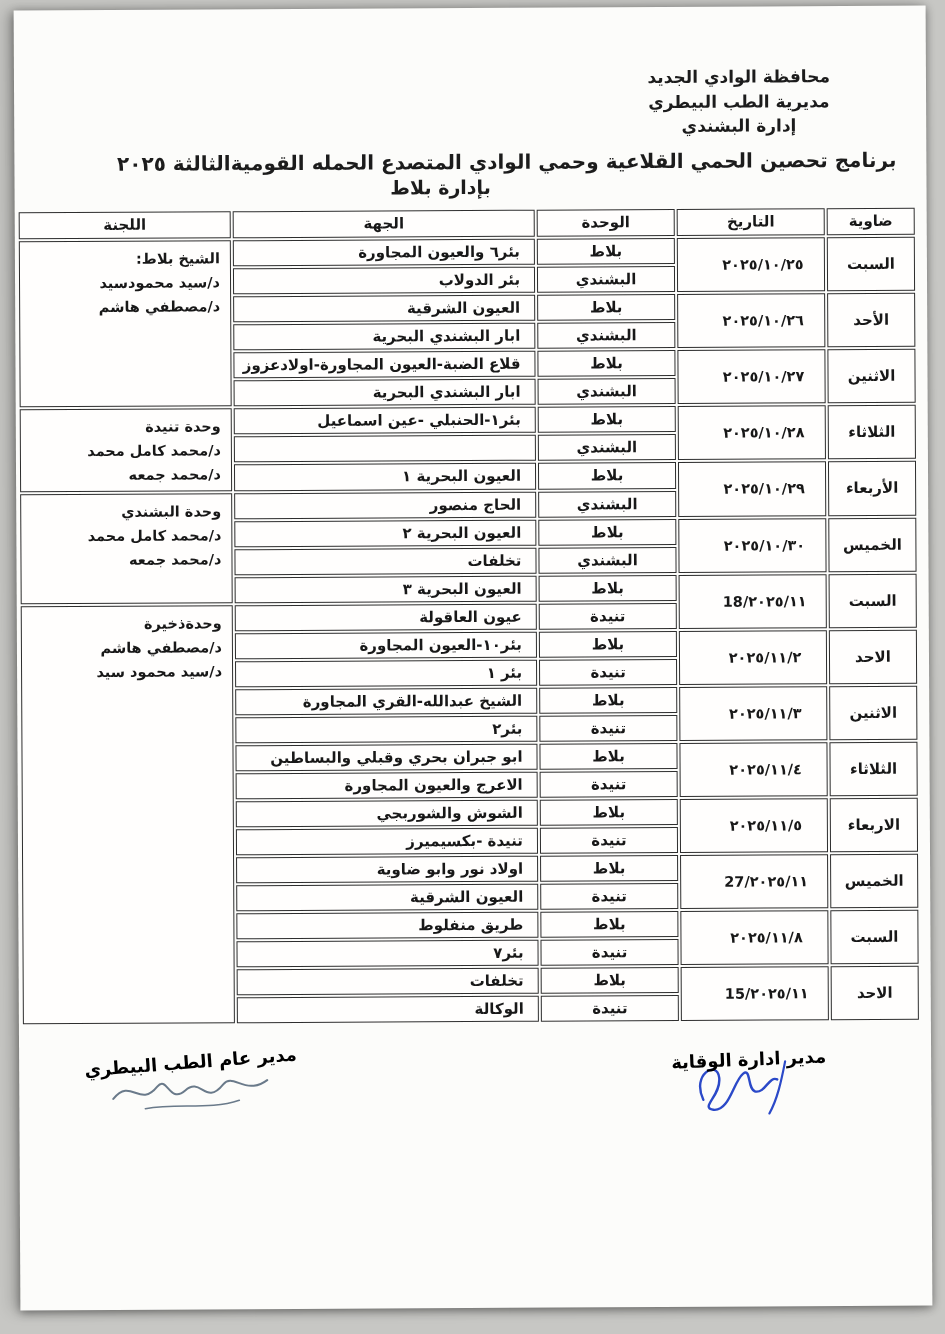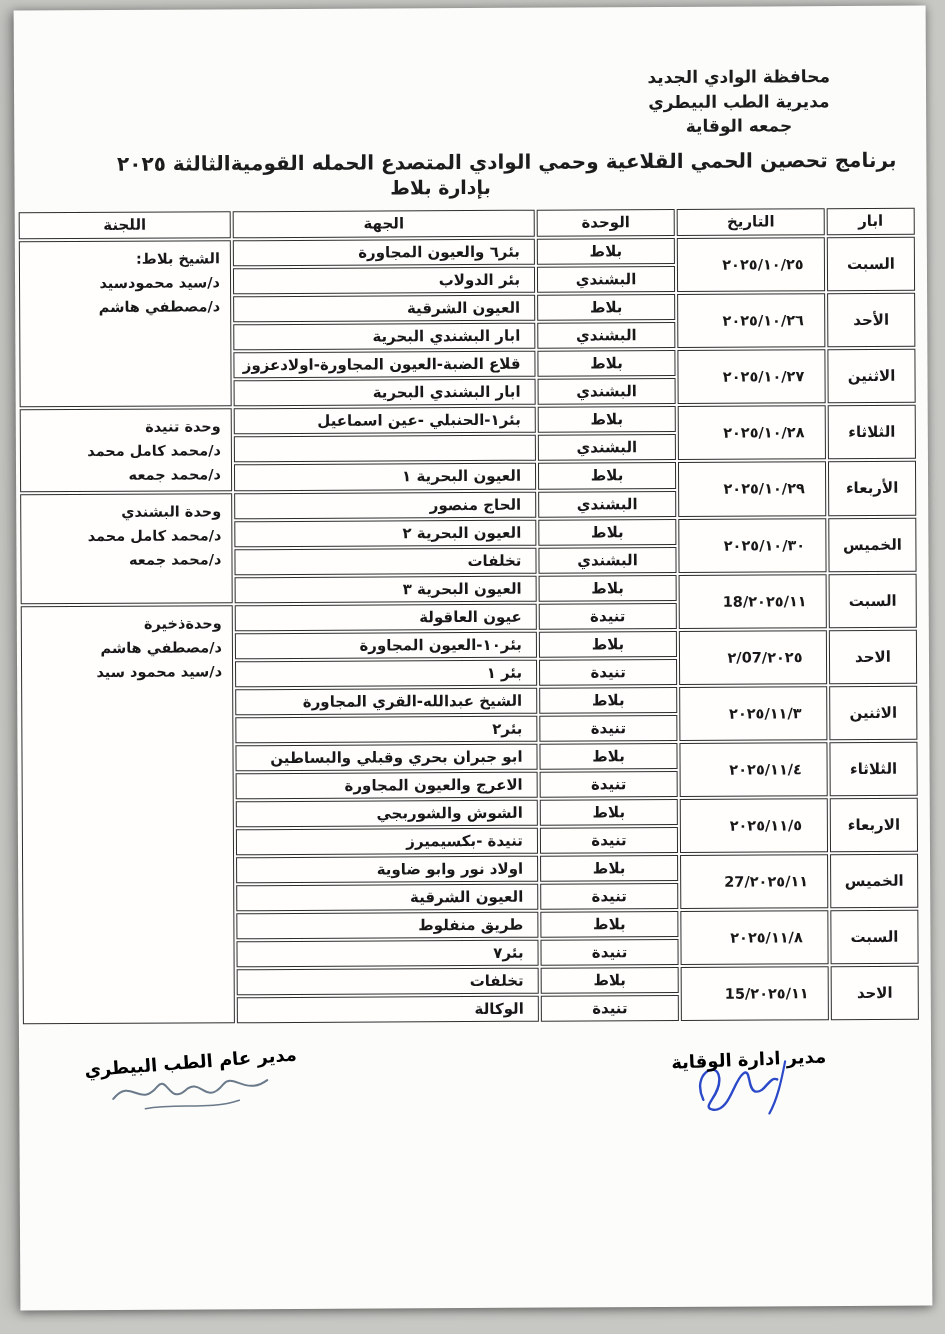--- a/index.html
+++ b/index.html
@@ -90,37 +90,37 @@
 </head>
 <body>
 
 <div class="stage">
   <div class="paper">
 
     <header class="doc-header">
       <div class="org-lines">
         <div>محافظة الوادي الجديد</div>
         <div>مديرية الطب البيطري</div>
-        <div>جمعه الوقاية</div>
+        <div>إدارة البشندي</div>
       </div>
       <h1 class="doc-title">برنامج تحصين الحمي القلاعية وحمي الوادي المتصدع الحمله القوميةالثالثة   ٢٠٢٥</h1>
       <div class="doc-subtitle">بإدارة  بلاط</div>
     </header>
 
     <table class="schedule">
       <colgroup>
         <col style="width:88px">
         <col style="width:148px">
         <col style="width:138px">
         <col style="width:302px">
         <col style="width:212px">
       </colgroup>
       <thead>
         <tr>
-          <th>ابار</th>
+          <th>ضاوية</th>
           <th>التاريخ</th>
           <th>الوحدة</th>
           <th>الجهة</th>
           <th>اللجنة</th>
         </tr>
       </thead>
       <tbody>
           <tr>
             <td class="day" rowspan="2">السبت</td>
             <td class="date" rowspan="2">٢٠٢٥/١٠/٢٥</td>
@@ -206,21 +206,21 @@
             <td class="unit">تنيدة</td>
             <td class="entity">عيون العاقولة</td>
             <td class="committee" rowspan="15">
               <div>وحدةذخيرة</div>
               <div>د/مصطفي هاشم</div>
               <div>د/سيد محمود سيد</div>
             </td>
           </tr>
           <tr>
             <td class="day" rowspan="2">الاحد</td>
-            <td class="date" rowspan="2">٢٠٢٥/07/٢</td>
+            <td class="date" rowspan="2">٢٠٢٥/١١/٢</td>
             <td class="unit">بلاط</td>
             <td class="entity">بئر١٠-العيون المجاورة</td>
           </tr>
           <tr>
             <td class="unit">تنيدة</td>
             <td class="entity">بئر ١</td>
           </tr>
           <tr>
             <td class="day" rowspan="2">الاثنين</td>
             <td class="date" rowspan="2">٢٠٢٥/١١/٣</td>

